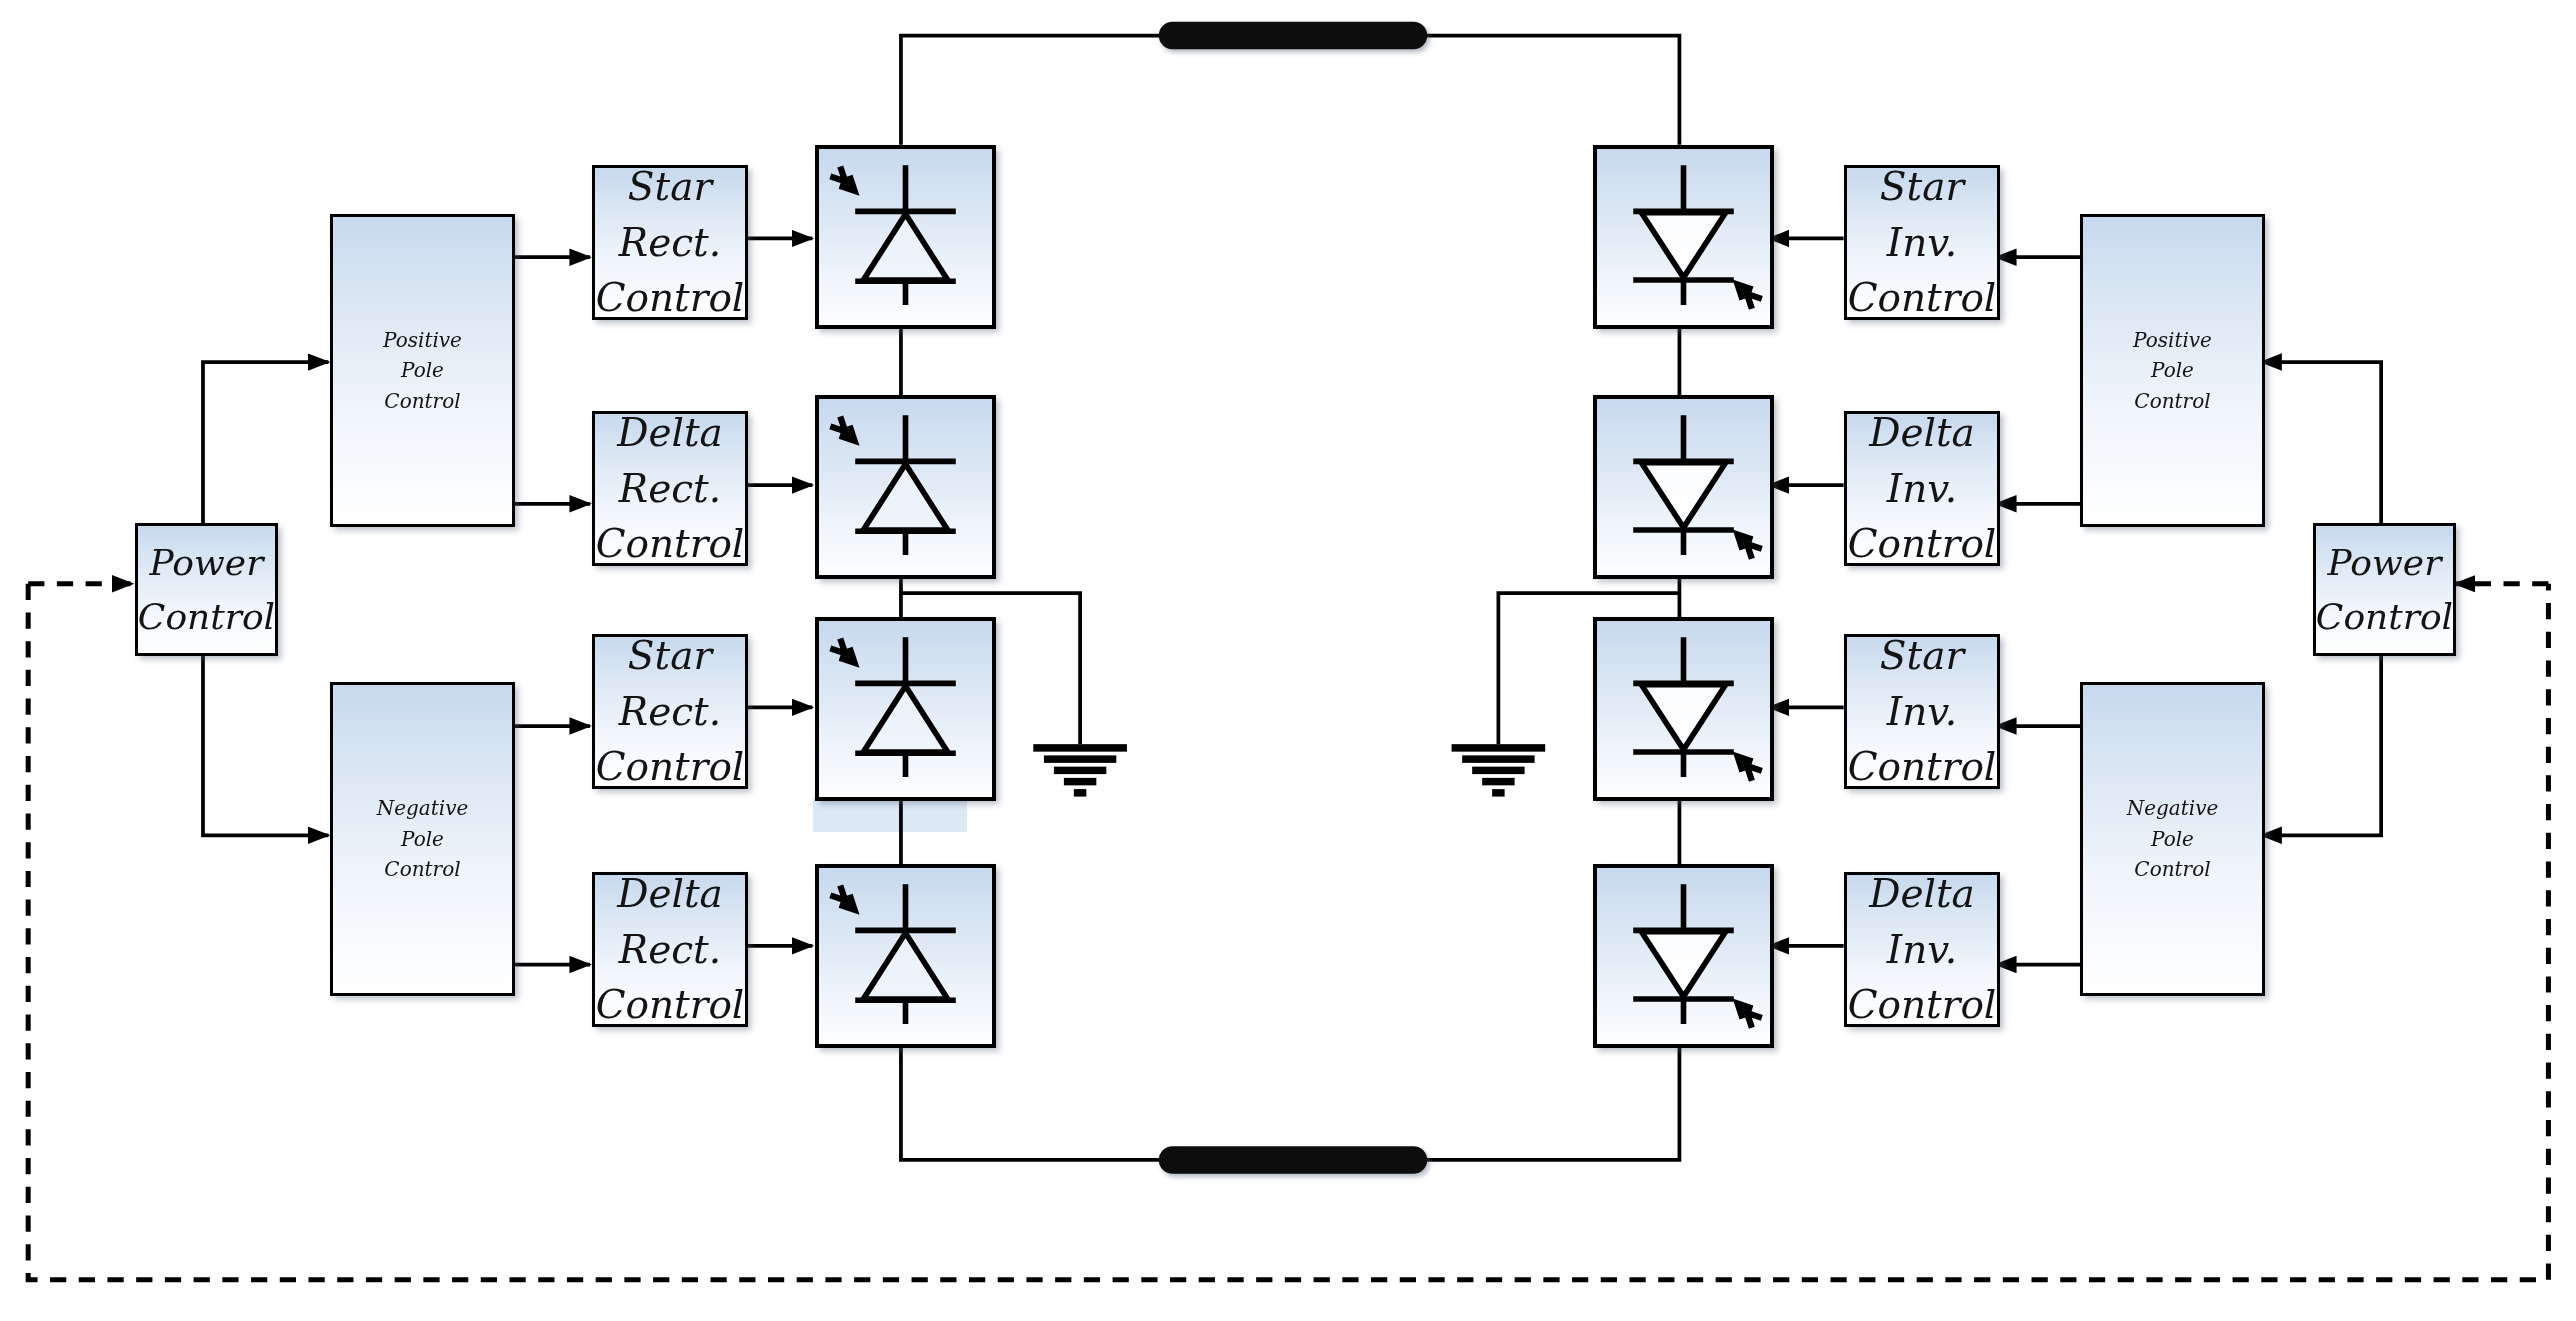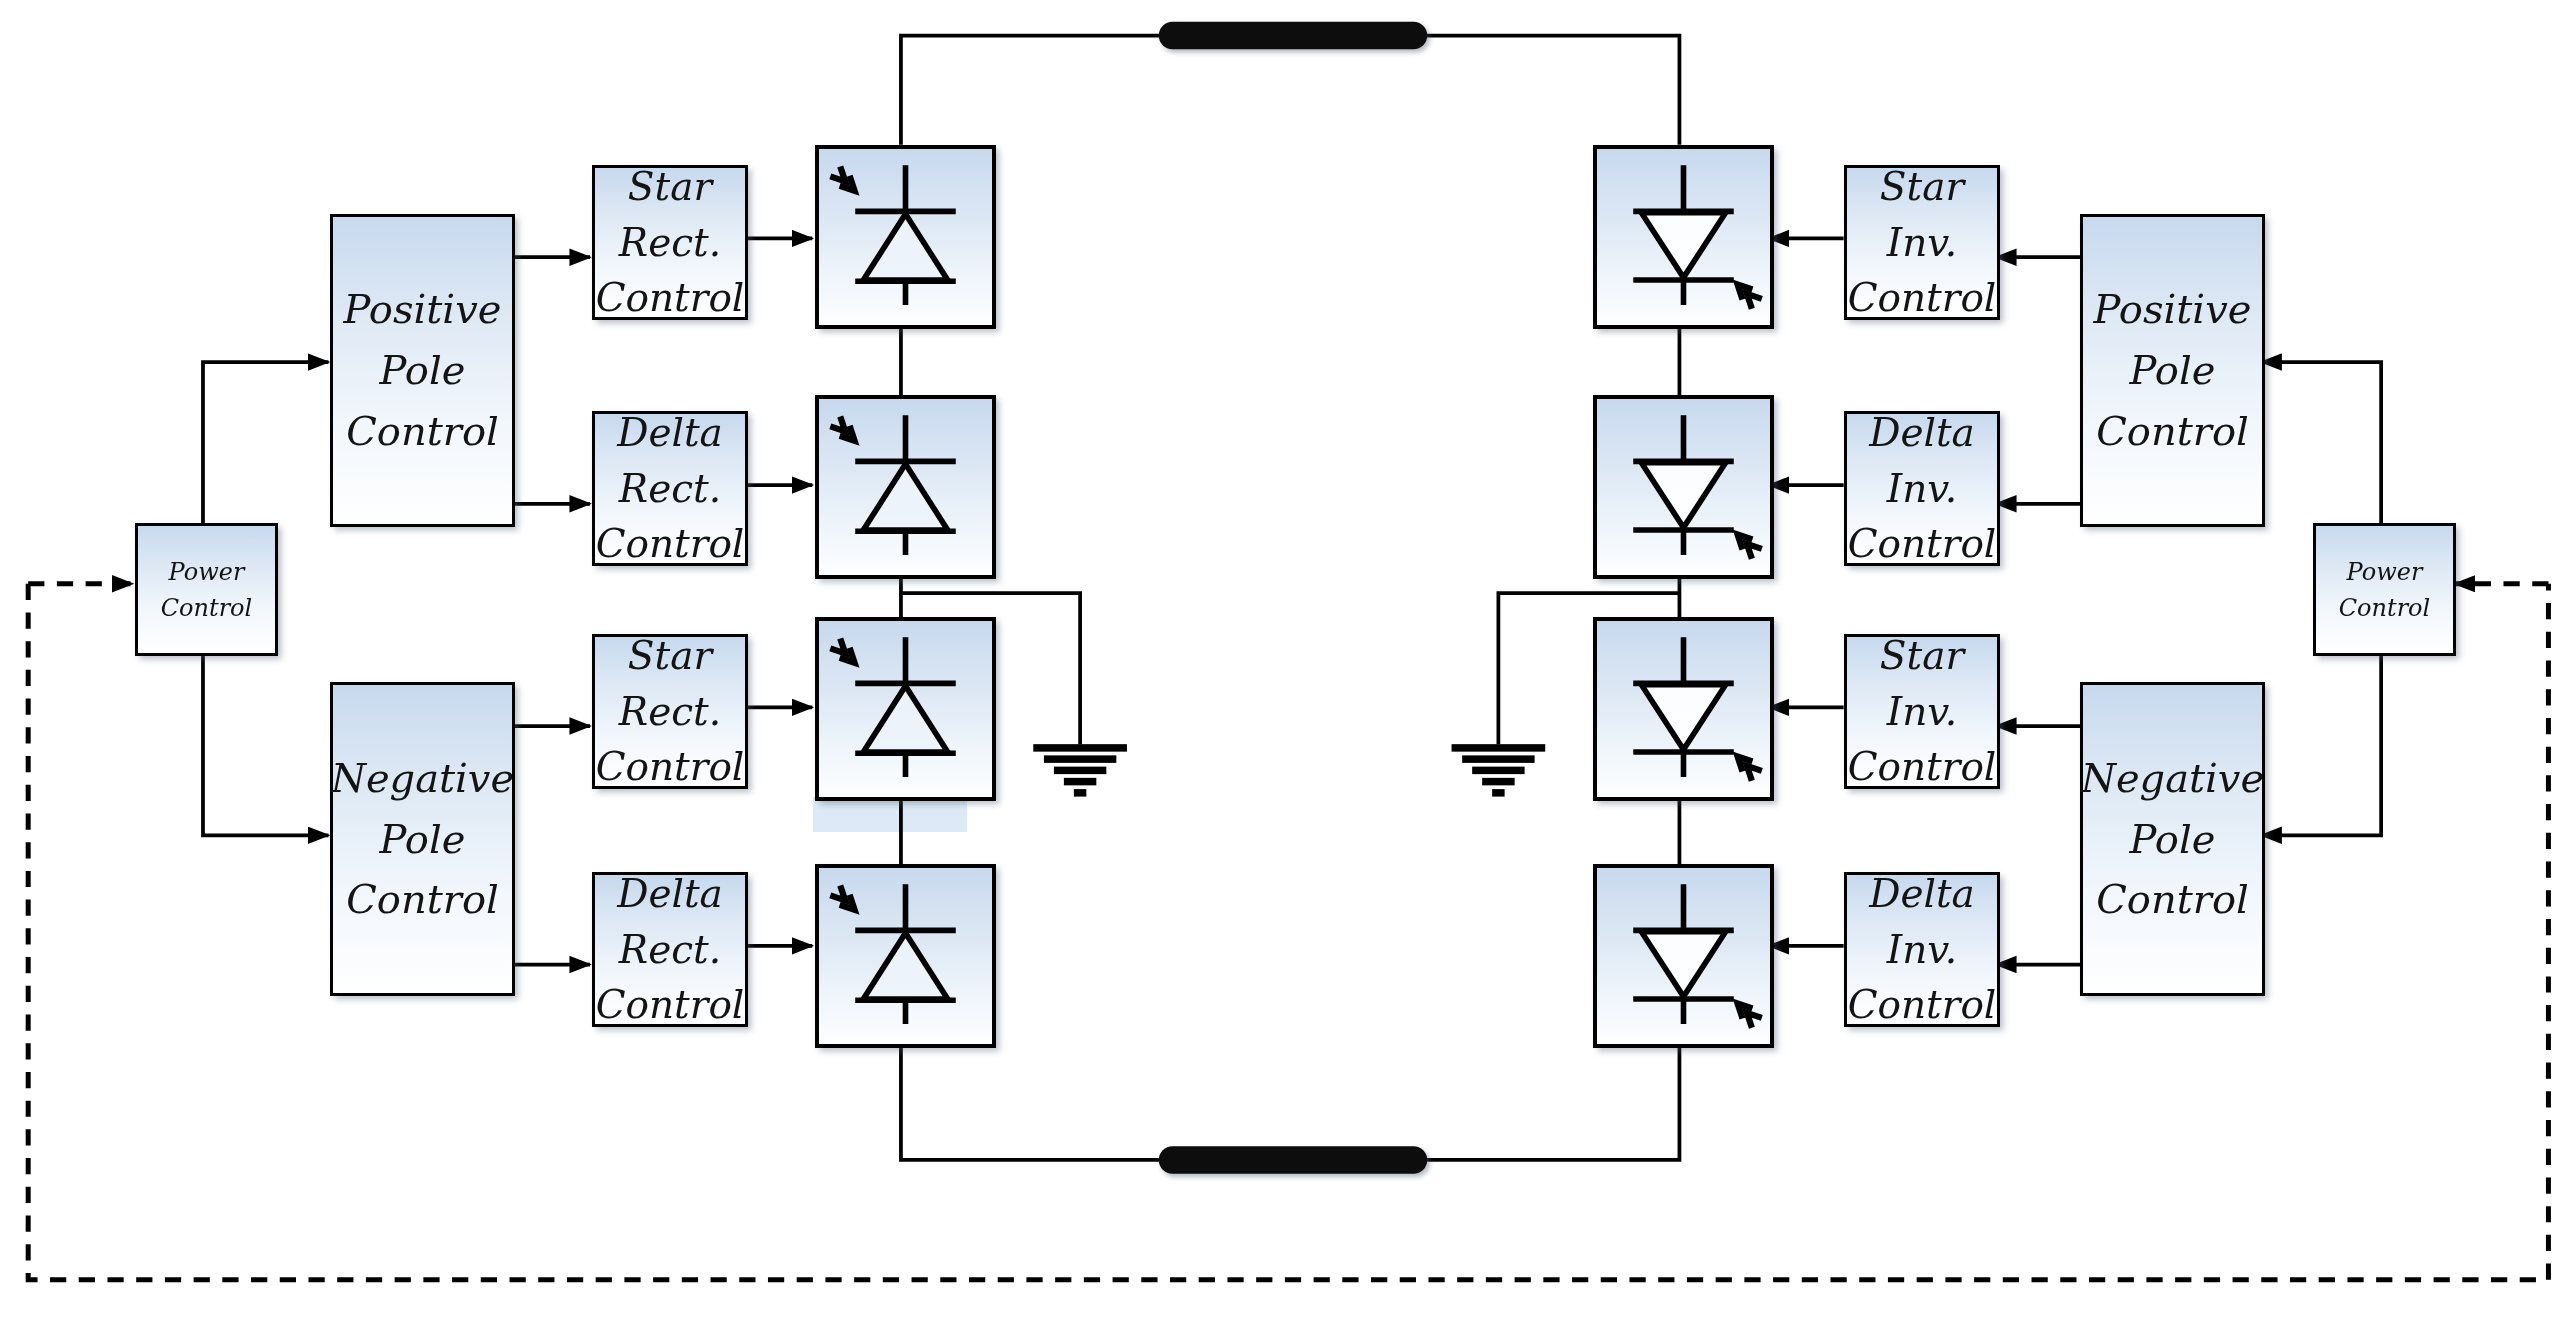--- a/index.html
+++ b/index.html
@@ -6,22 +6,22 @@
   body{width:2576px;height:1321px;overflow:hidden;}
   #canvas{position:relative;width:2576px;height:1321px;background:#ffffff;
           font-family:"DejaVu Serif",serif;}
   .wires{position:absolute;left:0;top:0;z-index:1;}
   .box{position:absolute;z-index:2;border:3.7px solid #000;
        background:linear-gradient(180deg,#c7d9ee 0%,#dde8f4 30%,#f2f7fc 68%,#ffffff 100%);
        box-shadow:3.7px 4.4px 6.2px rgba(85,100,120,.40);
        display:flex;align-items:center;justify-content:center;text-align:center;
        font-style:italic;color:#141414;white-space:pre-line;}
   .box.small{font-size:39px;line-height:1.42;}
-  .box.pole{font-size:40px;line-height:1.52;}
-  .box.power{font-size:24px;line-height:1.5;}
+  .box.pole{font-size:20px;line-height:1.52;}
+  .box.power{font-size:36px;line-height:1.5;}
   .valve{position:absolute;z-index:2;border:4.4px solid #000;
          background:linear-gradient(180deg,#c7d9ee 0%,#dce7f4 38%,#f0f6fb 75%,#fdfeff 100%);
          box-shadow:3.7px 4.4px 6.2px rgba(85,100,120,.40);}
   .valve svg{position:absolute;left:0;top:0;width:100%;height:100%;}
   .strip{position:absolute;z-index:0;background:#dde9f6;}
 </style>
 </head>
 <body>
 
 <div id="canvas">

